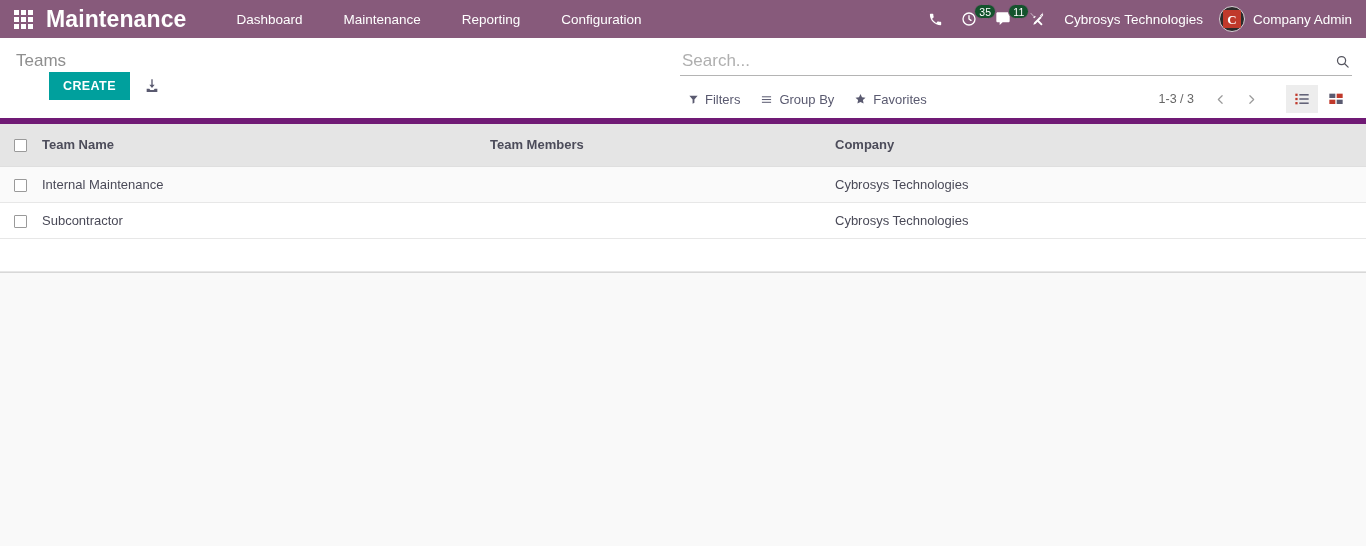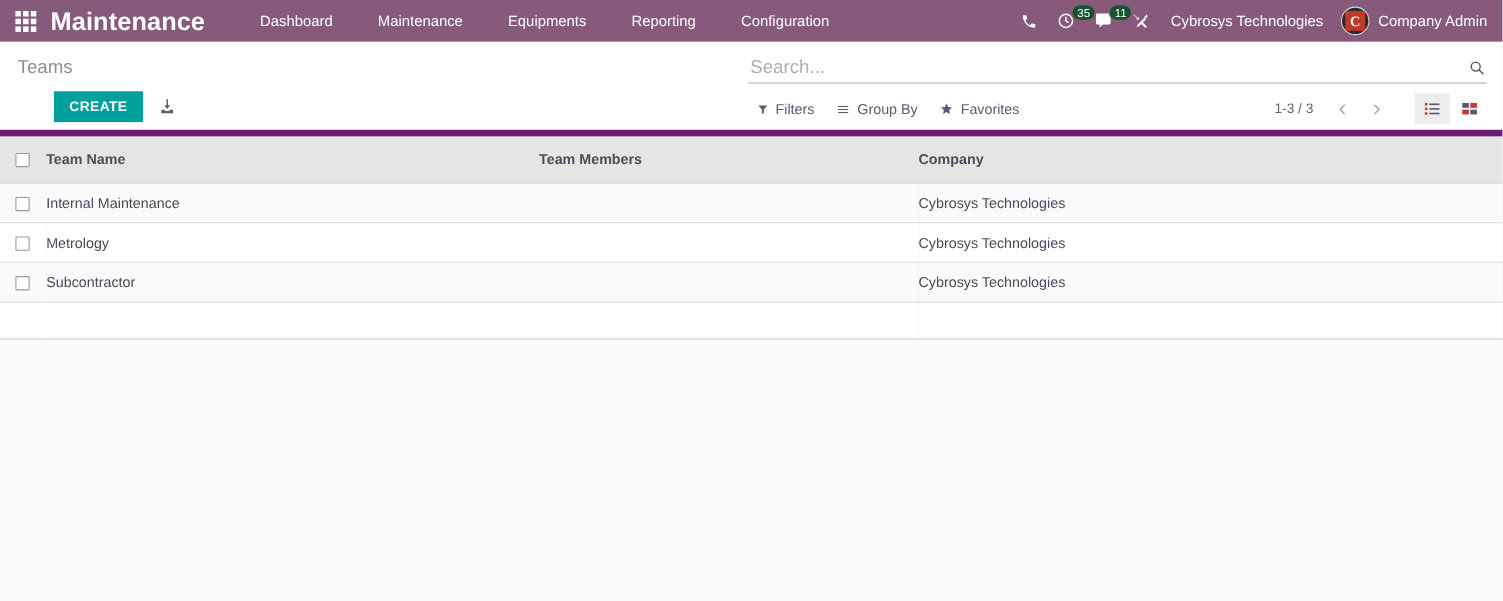--- a/index.html
+++ b/index.html
@@ -169,21 +169,21 @@
     padding-top: 12px;
     line-height: 22px;
     font-weight: normal;
     white-space: nowrap;
   }
 
   .cp-buttons {
     display: flex;
     align-items: center;
     gap: 6px;
-    margin-top: 11px;
+    margin-top: 0;
     padding-left: 33px;
   }
   .btn-create {
     background: #00A09D;
     color: #FFFFFF;
     border: none;
     font-size: 12.5px;
     font-weight: bold;
     letter-spacing: .4px;
     padding: 7px 14px;
@@ -382,21 +382,20 @@
         <i></i>
         <i></i>
     </span>
   </div>
 
   <div class="brand">Maintenance</div>
 
   <ul class="menu-list">
     <li class="menu-item">Dashboard</li>
     <li class="menu-item">Maintenance</li>
-    <li class="menu-item">Equipments</li>
     <li class="menu-item">Reporting</li>
     <li class="menu-item">Configuration</li>
   </ul>
 
   <div class="nav-right">
 
     <div class="nav-icon-btn">
       <svg width="15" height="15" viewBox="0 0 24 24" fill="#fff">
         <path d="M6.6 10.8c1.4 2.8 3.8 5.1 6.6 6.6l2.2-2.2c.3-.3.7-.4 1-.2 1.2.4 2.4.6 3.7.6.6 0 1 .4 1 1V20c0 .6-.4 1-1 1C10.8 21 3 13.2 3 3.9c0-.6.4-1 1-1h3.5c.6 0 1 .4 1 1 0 1.3.2 2.5.6 3.7.1.3 0 .7-.2 1l-2.3 2.2z"></path>
       </svg>
@@ -554,28 +553,20 @@
 
       <tr>
         <td class="col-check">
           <span class="cb"></span>
         </td>
         <td class="col-name">Internal Maintenance</td>
         <td class="col-members"></td>
         <td class="col-company">Cybrosys Technologies</td>
       </tr>
 
-      <tr>
-        <td class="col-check">
-          <span class="cb"></span>
-        </td>
-        <td class="col-name">Metrology</td>
-        <td class="col-members"></td>
-        <td class="col-company">Cybrosys Technologies</td>
-      </tr>
 
       <tr>
         <td class="col-check">
           <span class="cb"></span>
         </td>
         <td class="col-name">Subcontractor</td>
         <td class="col-members"></td>
         <td class="col-company">Cybrosys Technologies</td>
       </tr>
 

